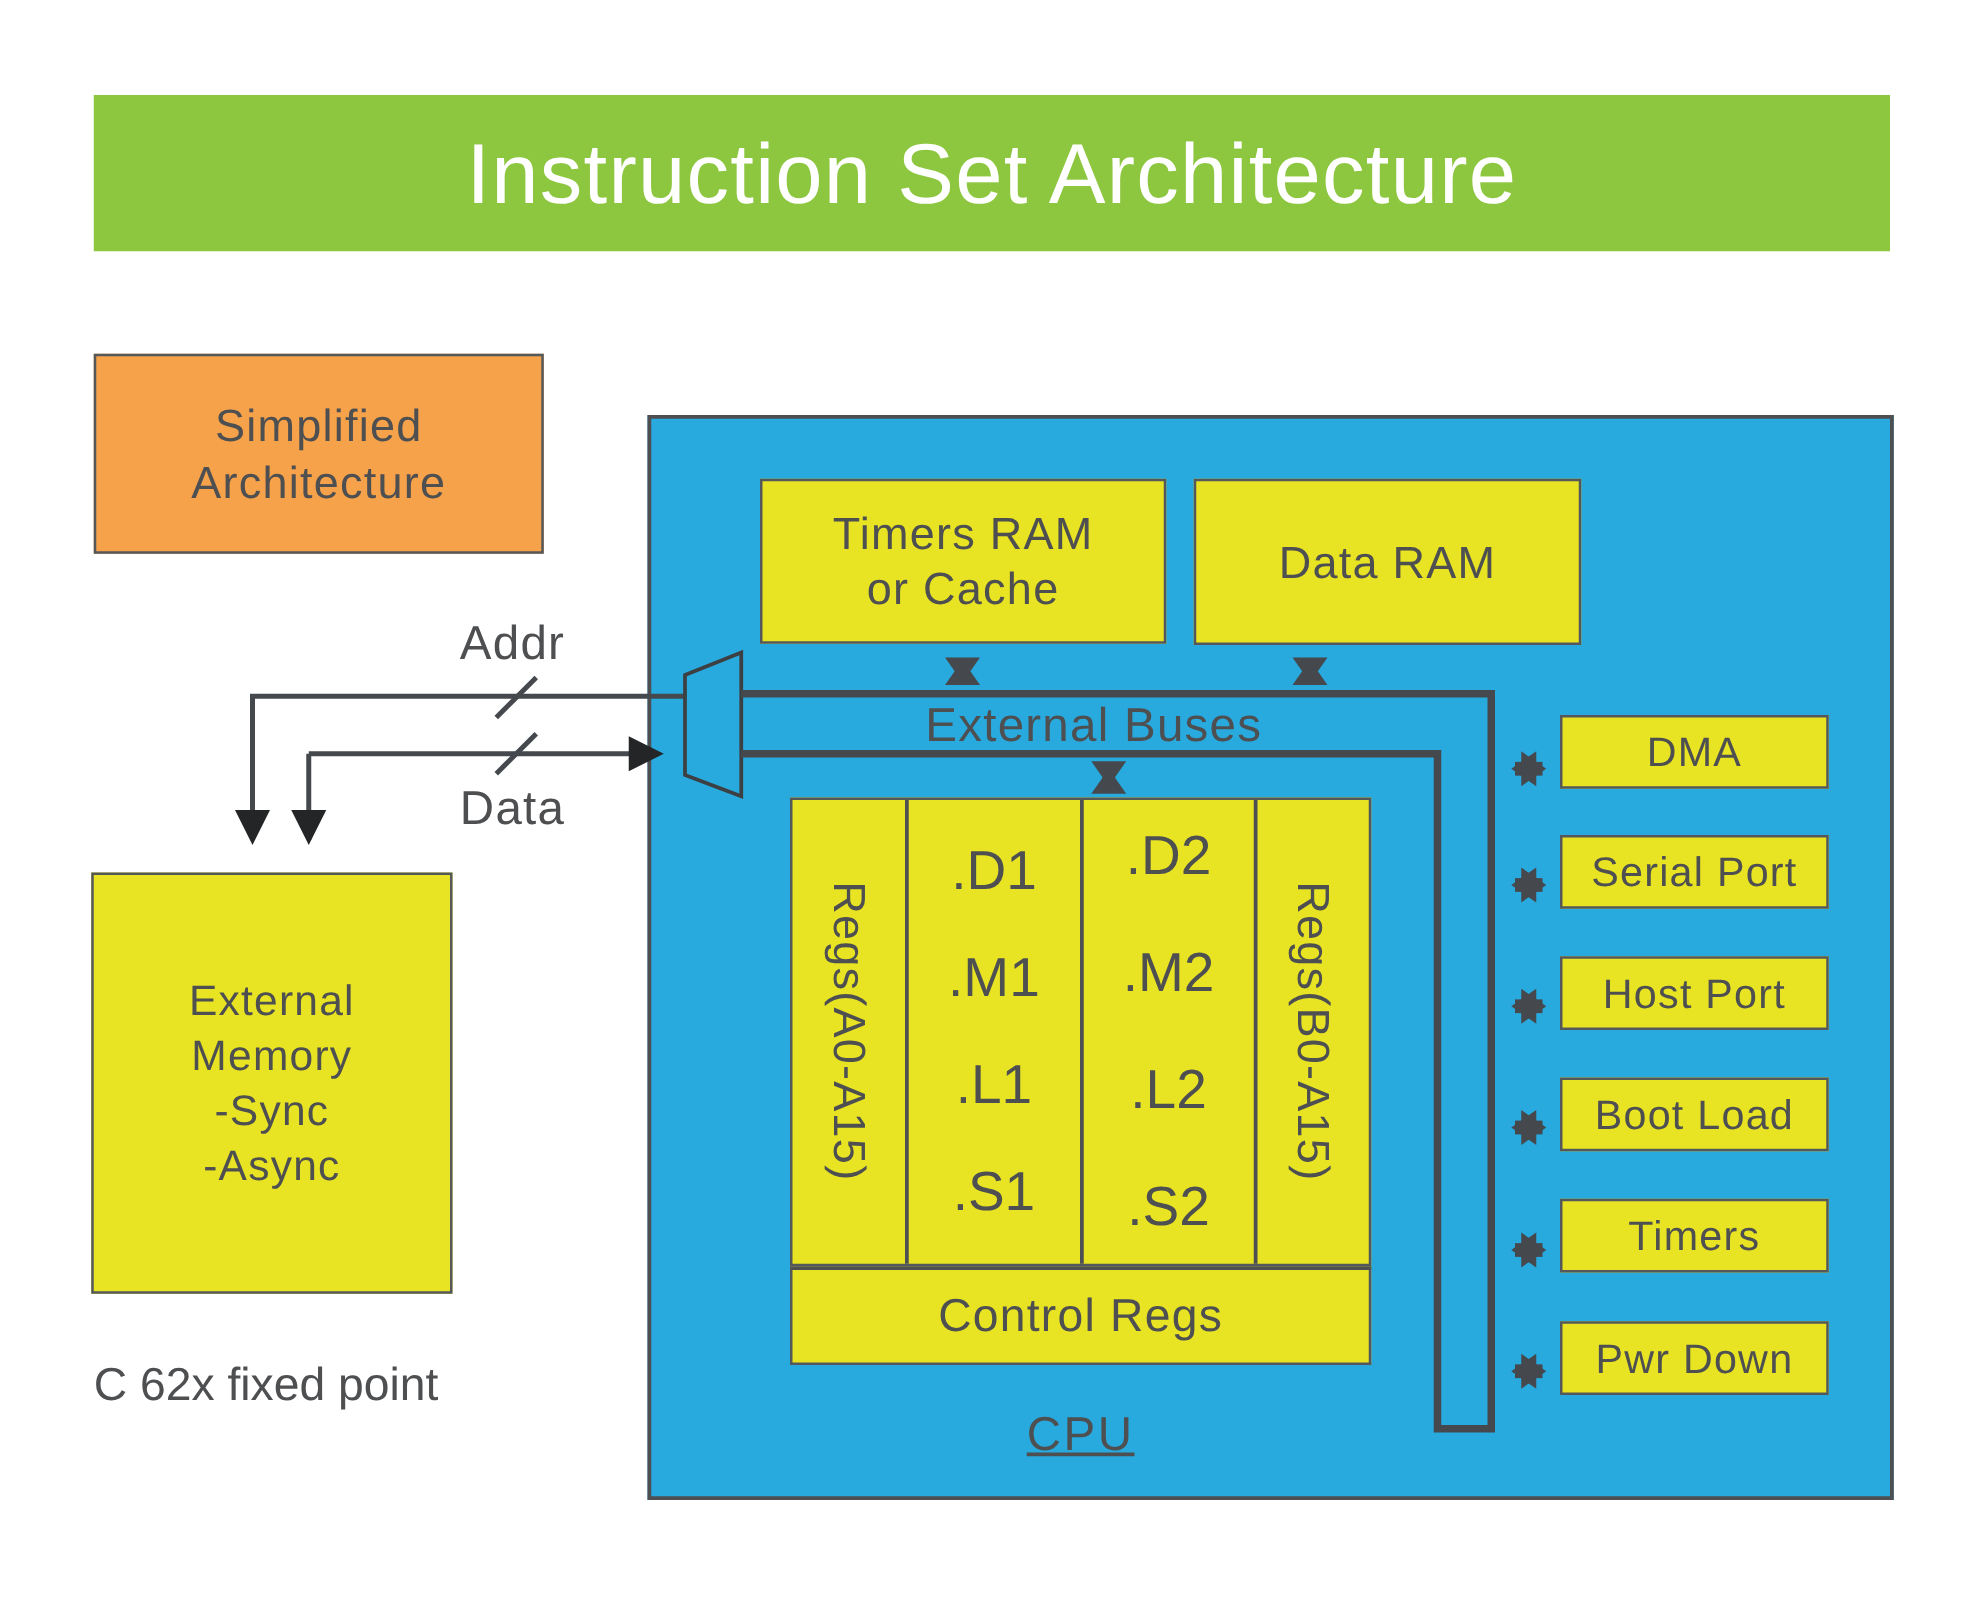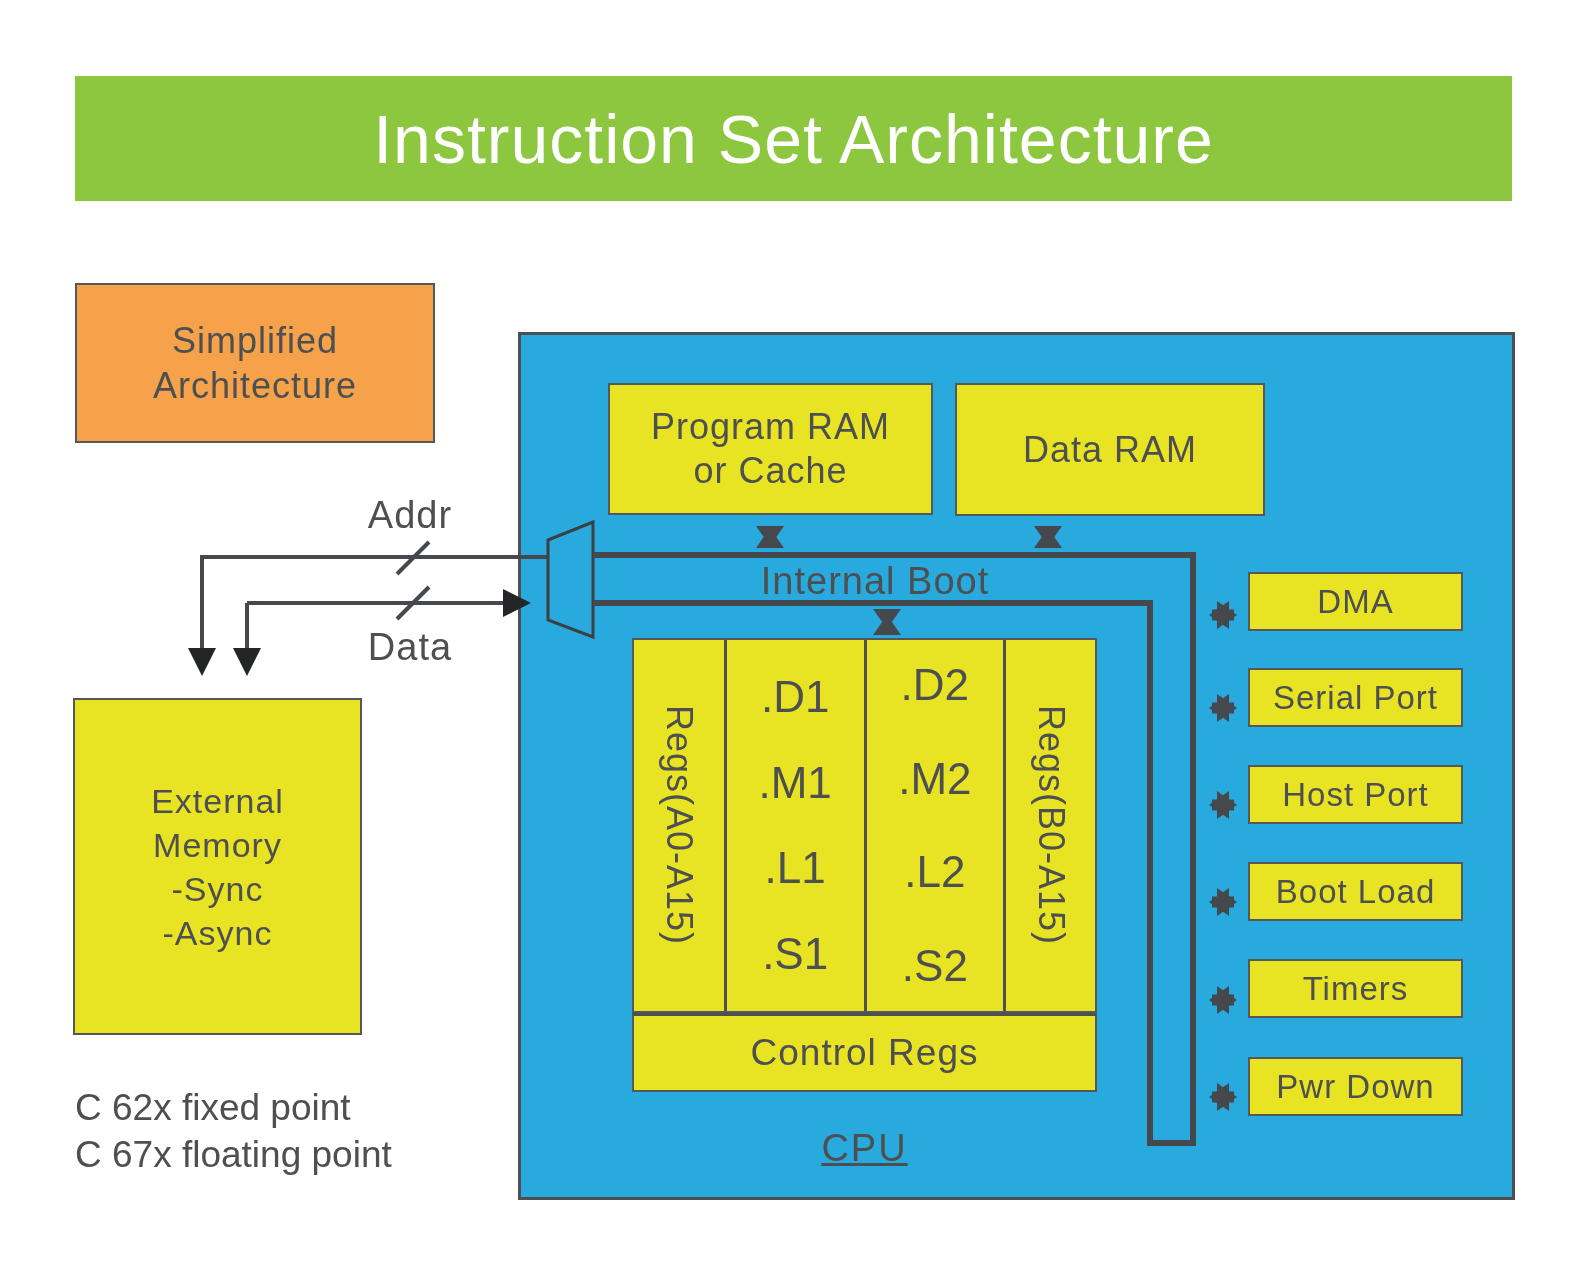--- a/index.html
+++ b/index.html
@@ -65,30 +65,30 @@
   </div>
 
   <div class="abs orangebox">
     <span>Simplified</span>
     <span>Architecture</span>
   </div>
 
   <div class="abs bluebox"></div>
 
   <div class="abs ybox progRam">
-    <span>Program RAM</span>
+    <span>Timers RAM</span>
     <span>or Cache</span>
   </div>
 
   <div class="abs ybox dataRam">
     <span>Data RAM</span>
   </div>
 
   <div class="abs busLabel">
-    <span>Internal Boot</span>
+    <span>External Buses</span>
   </div>
 
   <div class="abs regblock">
     <div class="regcol vtext col-a">
       <span class="vert">Regs(A0-A15)</span>
     </div>
     <div class="regcol unitcol col-u1">
       <span>.D1</span>
       <span>.M1</span>
       <span>.L1</span>
@@ -141,21 +141,20 @@
 
   <div class="abs wireLabel addrLabel">
     <span>Addr</span>
   </div>
   <div class="abs wireLabel dataLabel">
     <span>Data</span>
   </div>
 
   <div class="abs notes">
     <div>C 62x fixed point</div>
-    <div>C 67x floating point</div>
   </div>
 
   <svg class="overlay" width="1584" height="1278" viewBox="0 0 1584 1278">
     <defs>
       <marker id="mA" markerUnits="userSpaceOnUse" markerWidth="34" markerHeight="34" refX="26" refY="16" orient="auto-start-reverse">
         <path d="M2,2 L30,16 L2,30 Z" fill="#232527"></path>
       </marker>
       <marker id="mB" markerUnits="userSpaceOnUse" markerWidth="24" markerHeight="32" refX="18" refY="15" orient="auto-start-reverse">
         <path d="M1,1 L21,15 L1,29 Z" fill="#45494D"></path>
       </marker>

